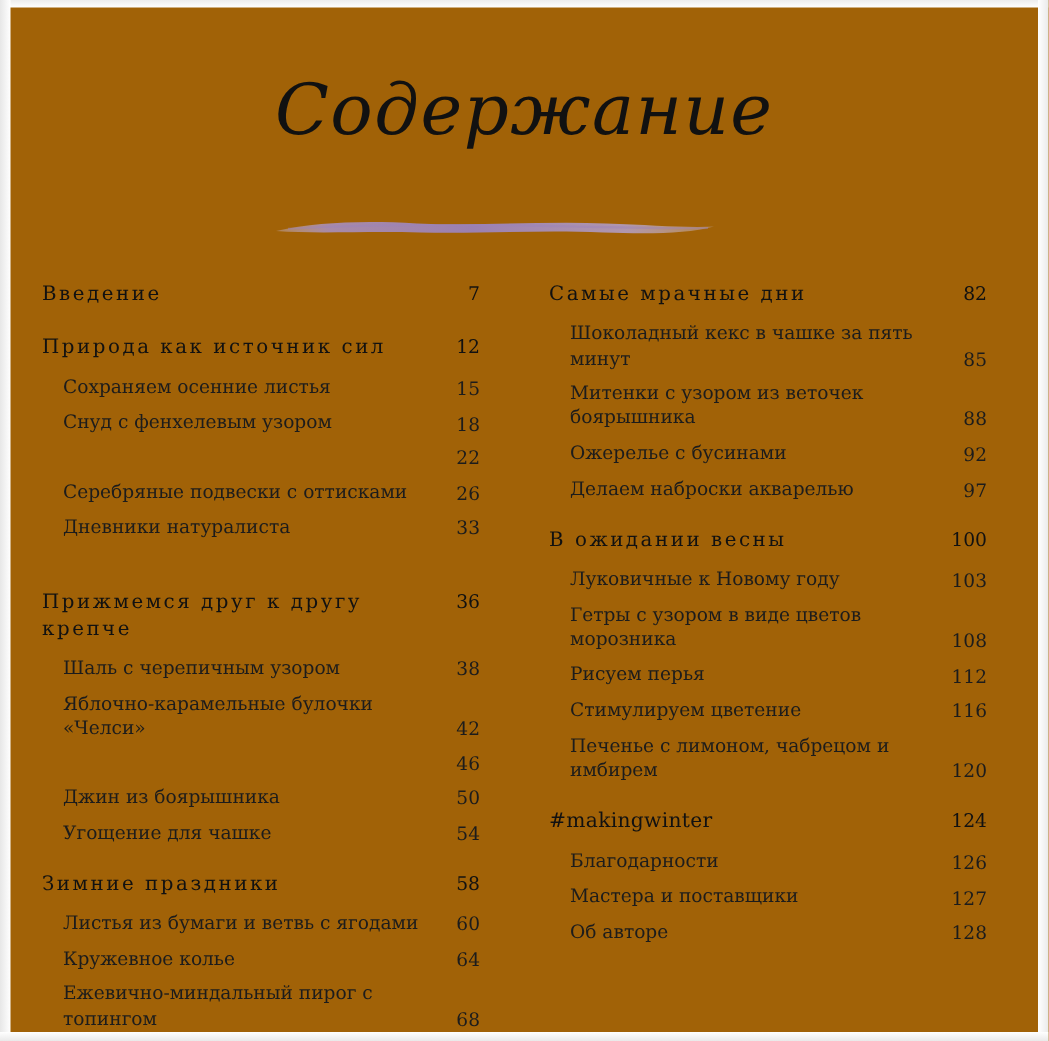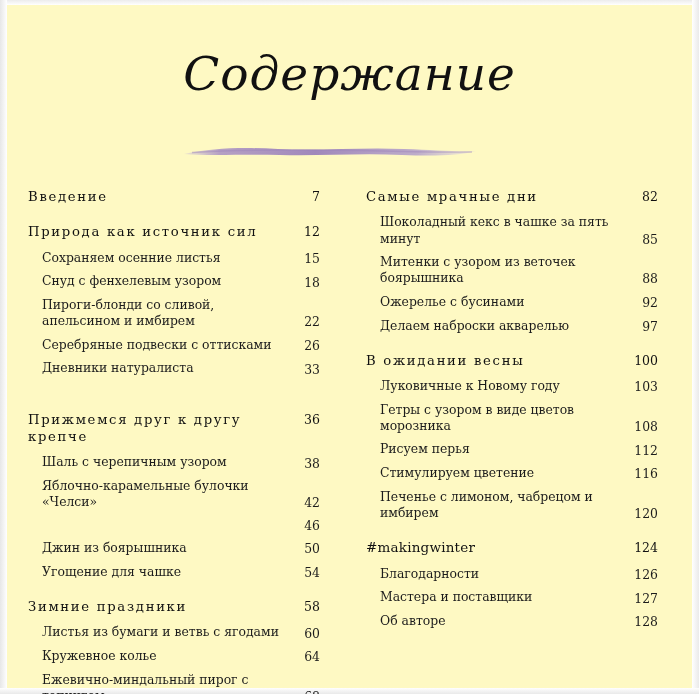--- a/index.html
+++ b/index.html
@@ -13,21 +13,21 @@
     background: #ffffff;
     font-family: "Liberation Serif", serif;
     color: #1a1a1a;
     overflow: hidden;
     position: relative;
   }
 
   .page {
     position: absolute;
     inset: 0;
-    background: #fef9c3;
+    background: #a16207;
   }
 
   
   .title {
     position: absolute;
     top: 46px;
     left: 0;
     right: 0;
     text-align: center;
     font-family: "DejaVu Serif", serif;
@@ -186,21 +186,20 @@
         </div>
         <div class="item-row">
           <span class="item-label">Сохраняем осенние листья</span>
           <span class="item-page">15</span>
         </div>
         <div class="item-row">
           <span class="item-label">Снуд с фенхелевым узором</span>
           <span class="item-page">18</span>
         </div>
         <div class="item-row">
-          <span class="item-label wrap">Пироги-блонди со сливой, апельсином и имбирем</span>
           <span class="item-page">22</span>
         </div>
         <div class="item-row">
           <span class="item-label">Серебряные подвески с оттисками</span>
           <span class="item-page">26</span>
         </div>
         <div class="item-row">
           <span class="item-label">Дневники натуралиста</span>
           <span class="item-page">33</span>
         </div>

